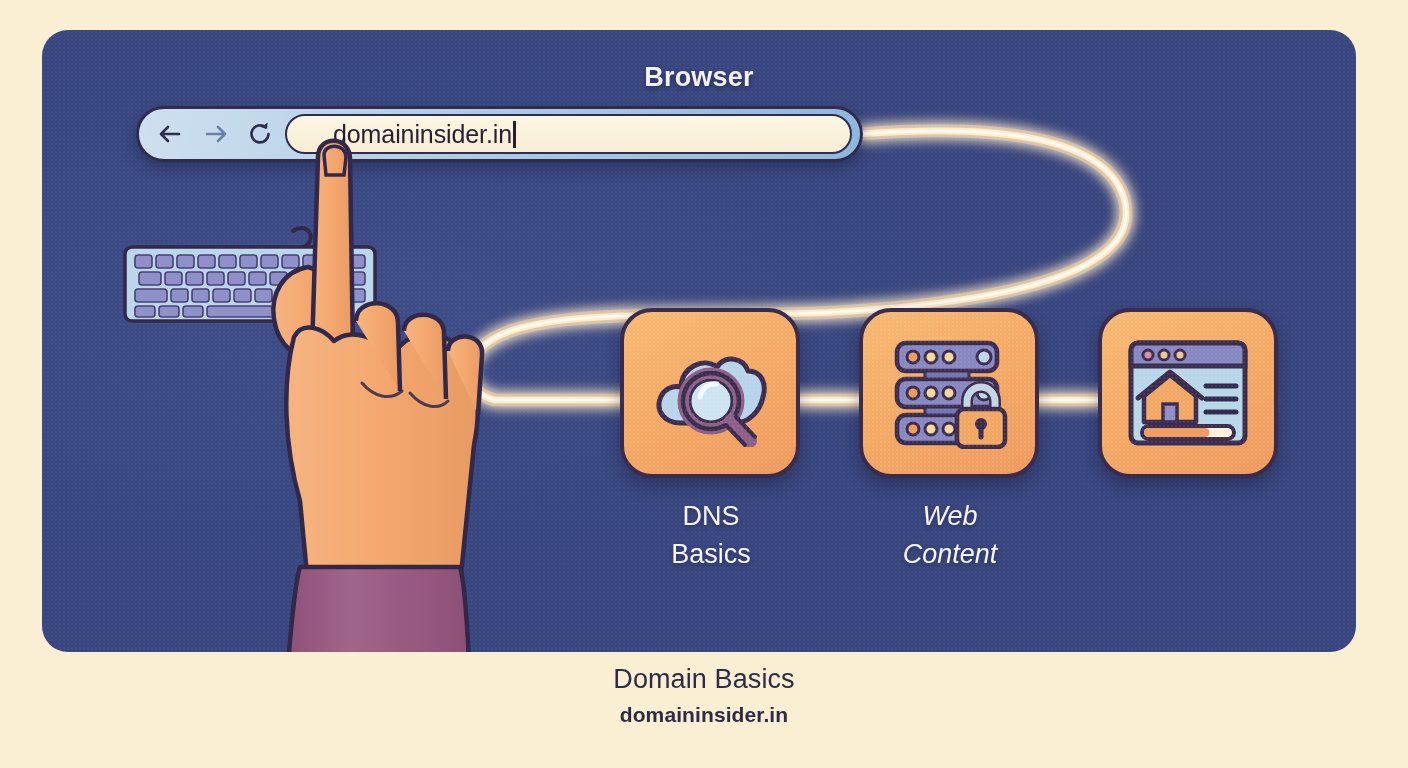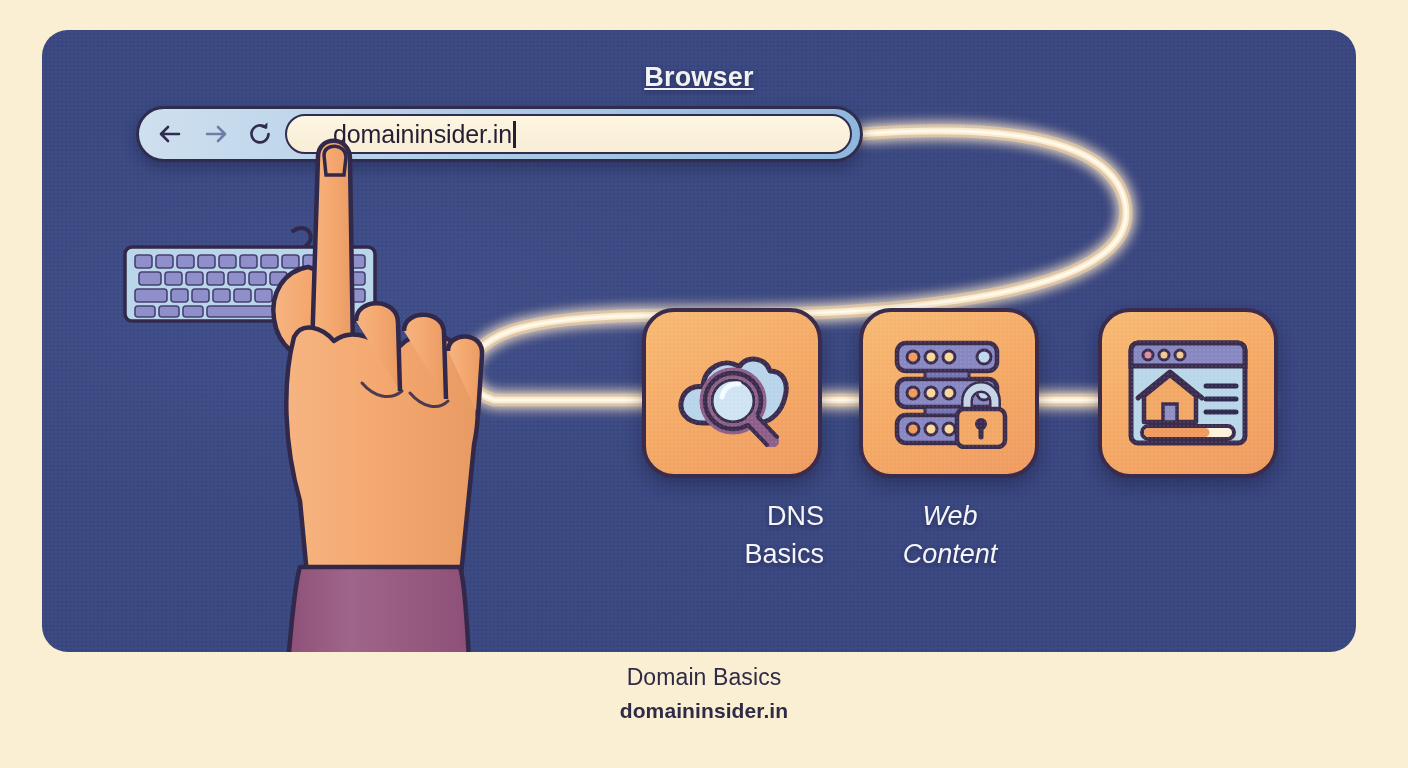--- a/index.html
+++ b/index.html
@@ -50,21 +50,20 @@
     position: absolute;
     left: 0; right: 0;
     top: 32px;
     text-align: center;
     color: #f2f2f2;
     font-size: 27px;
     font-weight: bold;
     letter-spacing: .2px;
     z-index: 8;
     text-shadow: 0 2px 5px rgba(20,20,50,.55);
-    text-decoration: underline;
   }
 
   
   #glow-line {
     position: absolute;
     left: 0; top: 0;
     width: 1314px;
     height: 622px;
     z-index: 3;
     pointer-events: none;
@@ -141,21 +140,21 @@
     z-index: 7;
   }
 
   
   .step {
     position: absolute;
     width: 182px;
     z-index: 5;
     text-align: center;
   }
-  #step-0 { left: 600px; top: 278px; text-align: right; }
+  #step-0 { left: 578px; top: 278px; }
   #step-1 { left: 817px; top: 278px; font-style: italic; }
   #step-2 { left: 1056px; top: 278px; }
 
   .step-card {
     width: 180px;
     height: 170px;
     border-radius: 32px;
     background: linear-gradient(152deg, #f7b973 0%, #f4a965 52%, #ef9a60 100%);
     border: 4px solid #3b2b4d;
     display: flex;
@@ -183,21 +182,21 @@
 
   
   #footer {
     position: absolute;
     left: 0; right: 0;
     top: 664px;
     text-align: center;
   }
   #footer-title {
     color: #2d2b46;
-    font-size: 23px;
+    font-size: 27px;
     letter-spacing: .1px;
   }
   #footer-sub {
     color: #2d2b46;
     font-size: 21px;
     font-weight: bold;
     margin-top: 8px;
     letter-spacing: .1px;
   }
 </style>

